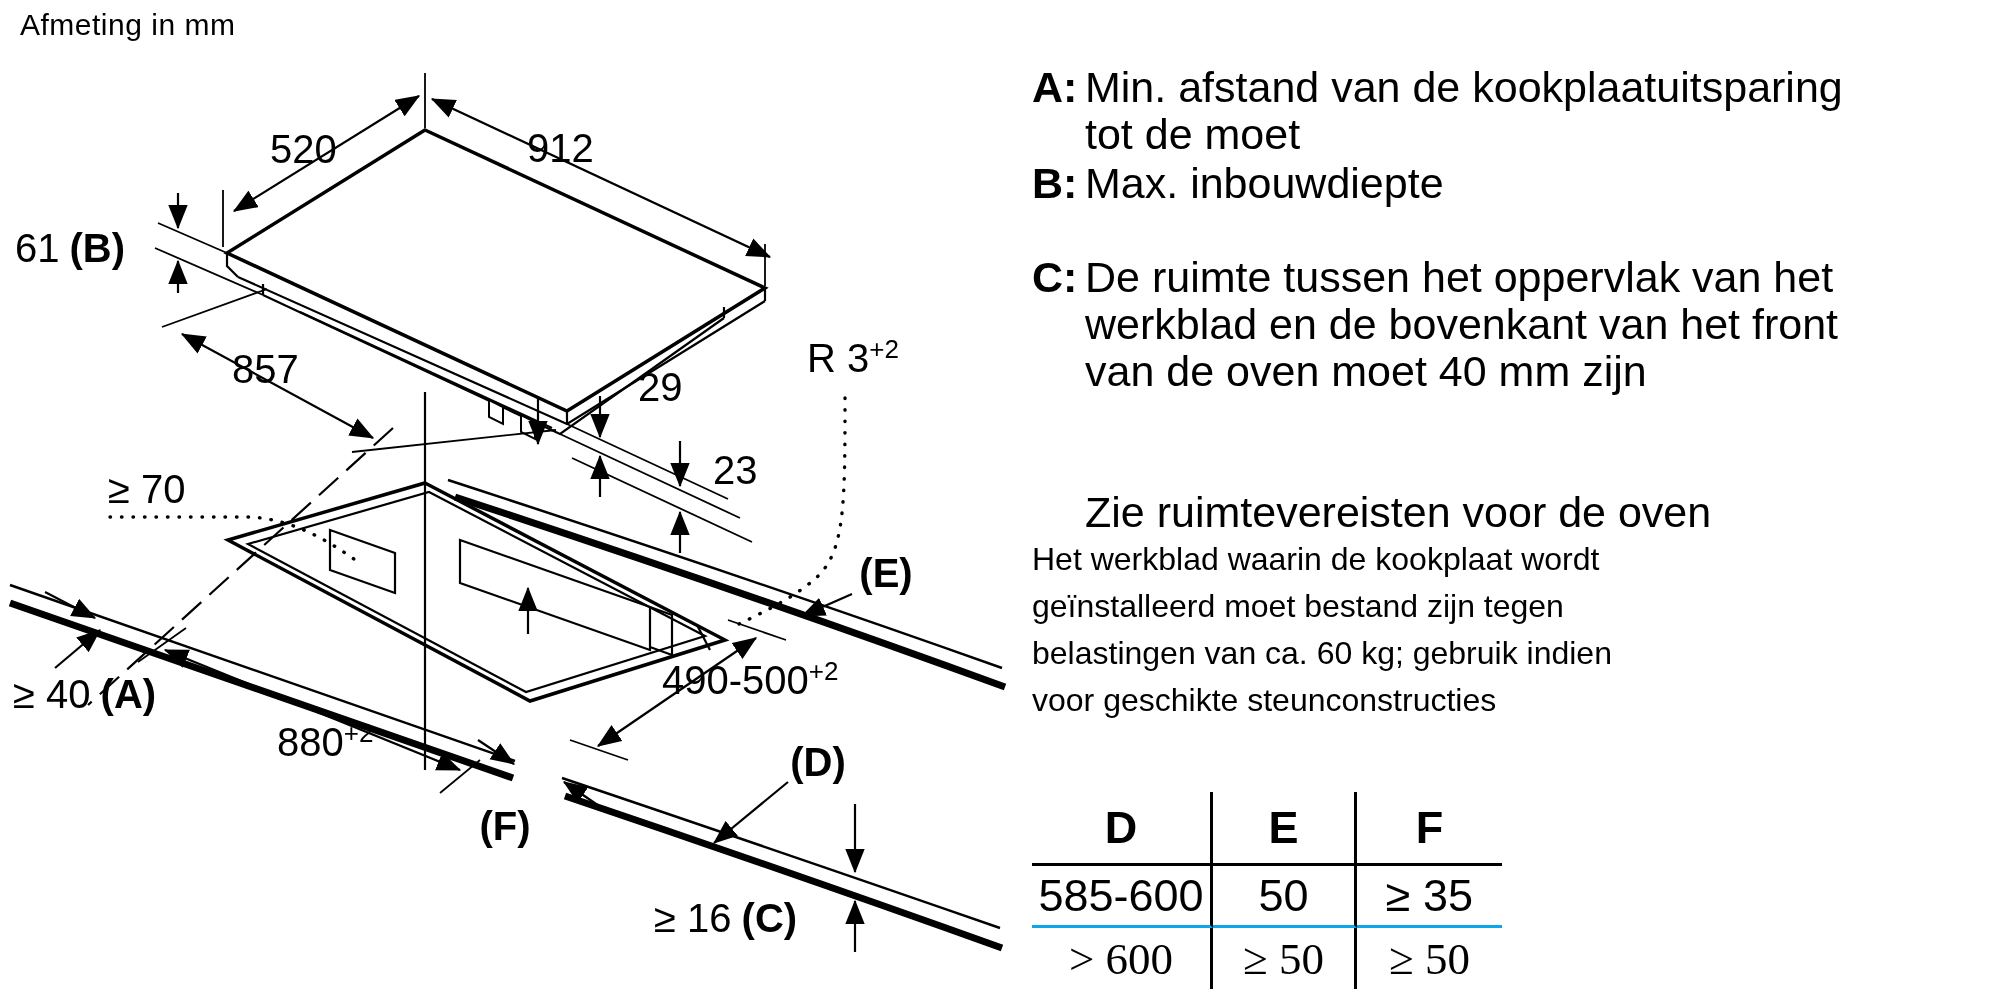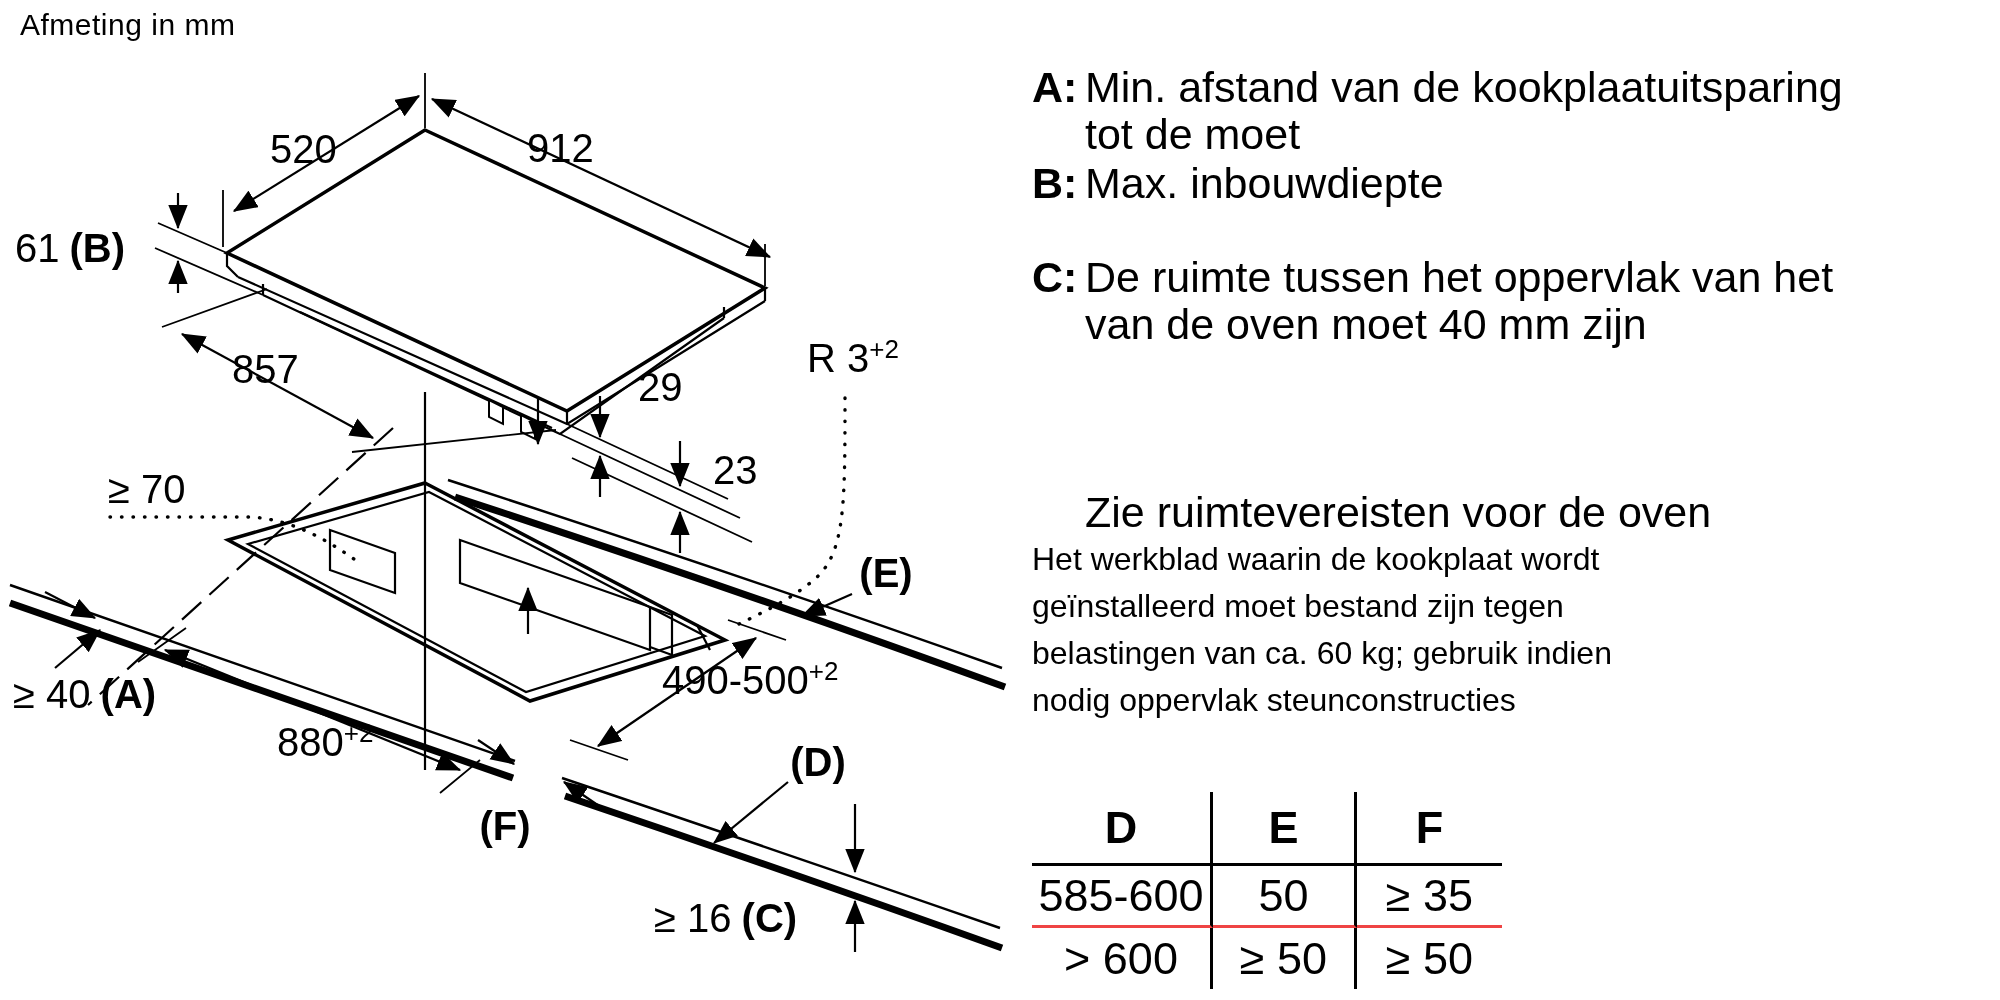--- a/index.html
+++ b/index.html
@@ -27,22 +27,22 @@
   .legend-key { position:absolute; left:0; top:0; font-weight:bold; }
   .legend-lines { padding-left:53px; }
   .note { position:absolute; left:1085px; top:444px; font-size:43px;margin-top:44px; }
   .para { position:absolute; left:1032px; top:536px; font-size:32px; line-height:47px; }
 
   
   .dim-table { position:absolute; left:1032px; top:792px; display:grid;
                grid-template-columns:181px 144px 145px; font-size:45px; }
   .dim-table .cell { display:flex; align-items:center; justify-content:center; }
   .dim-table .hd { height:71px; font-weight:bold; border-bottom:3px solid #000; }
-  .dim-table .r1 { height:59px; border-bottom:3px solid #ef4444; }
-  .dim-table .r2 { height:61px; }
+  .dim-table .r1 { height:59px; border-bottom:3px solid #0ea5e9; }
+  .dim-table .r2 { height:61px;font-family:Liberation Serif, serif; }
   .dim-table .vline { border-right:3px solid #000; }
 </style>
 </head>
 <body>
 
 <div class="page-title">Afmeting in mm</div>
 
 <div class="diagram-wrap">
 <svg width="1010" height="1000" viewBox="0 0 1010 1000" xmlns="http://www.w3.org/2000/svg">
   <defs>
@@ -175,31 +175,32 @@
 <div class="legend-row" style="top:160px">
   <span class="legend-key">B:</span>
   <div class="legend-lines">
     <div>Max. inbouwdiepte</div>
   </div>
 </div>
 <div class="legend-row" style="top:254px">
   <span class="legend-key">C:</span>
   <div class="legend-lines">
     <div>De ruimte tussen het oppervlak van het</div>
+    <div>werkblad en de bovenkant van het front</div>
     <div>van de oven moet 40 mm zijn</div>
   </div>
 </div>
 
 <div class="note">Zie ruimtevereisten voor de oven</div>
 
 <div class="para">
   <div>Het werkblad waarin de kookplaat wordt</div>
   <div>geïnstalleerd moet bestand zijn tegen</div>
   <div>belastingen van ca. 60 kg; gebruik indien</div>
-  <div>nodig oppervlak steunconstructies</div>
+  <div>voor geschikte steunconstructies</div>
 </div>
 
 <div class="dim-table">
   <div class="cell hd vline">D</div>
   <div class="cell hd vline">E</div>
   <div class="cell hd">F</div>
 
   <div class="cell r1 vline">585-600</div>
   <div class="cell r1 vline">50</div>
   <div class="cell r1">≥ 35</div>

